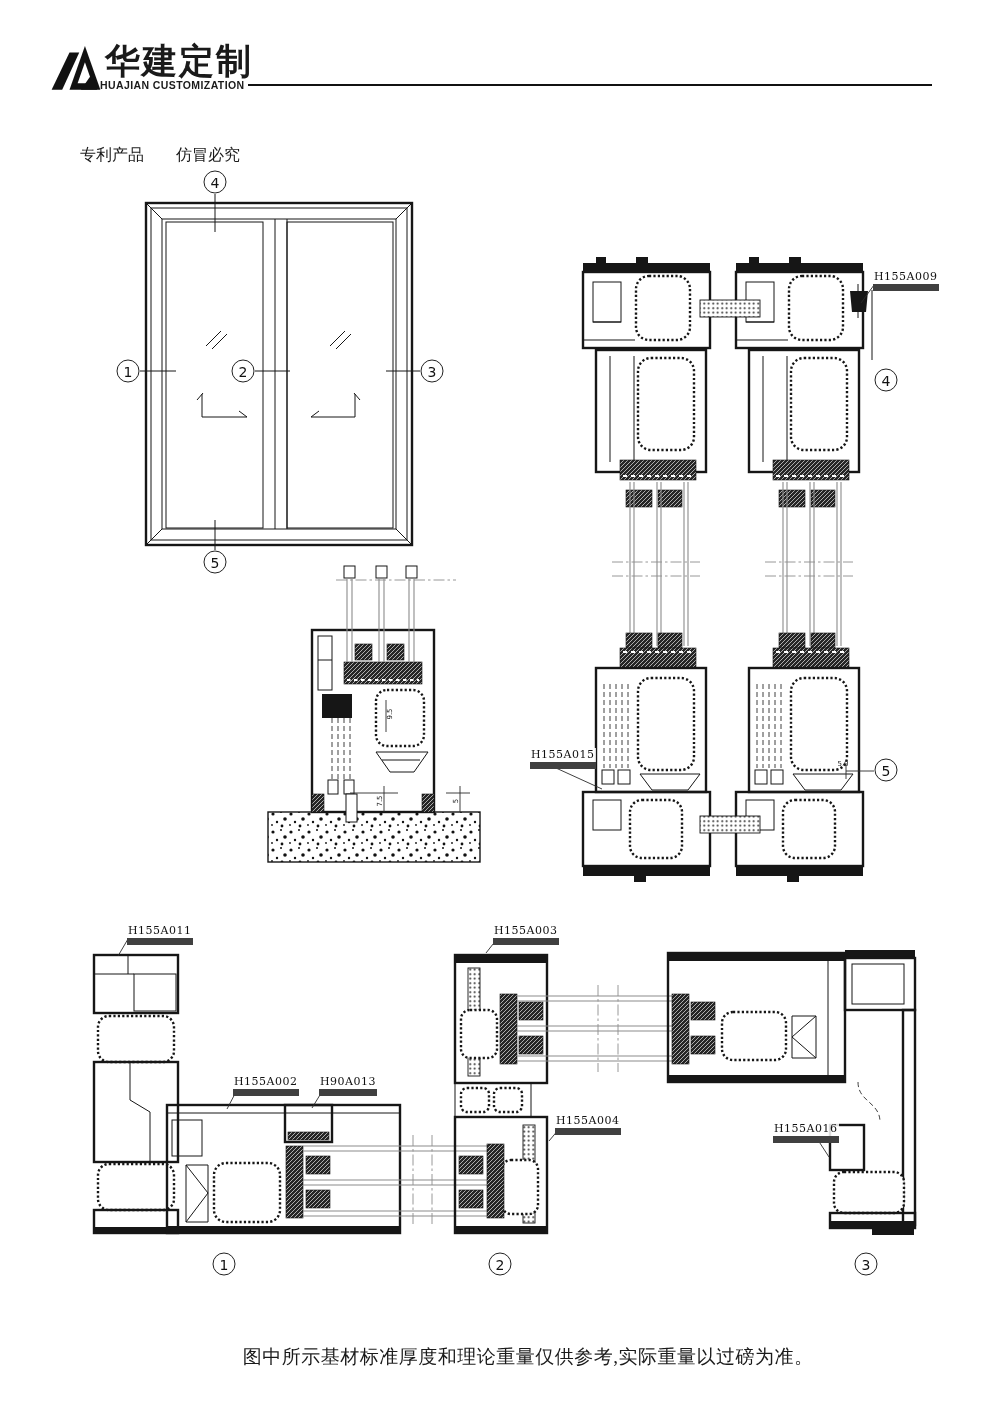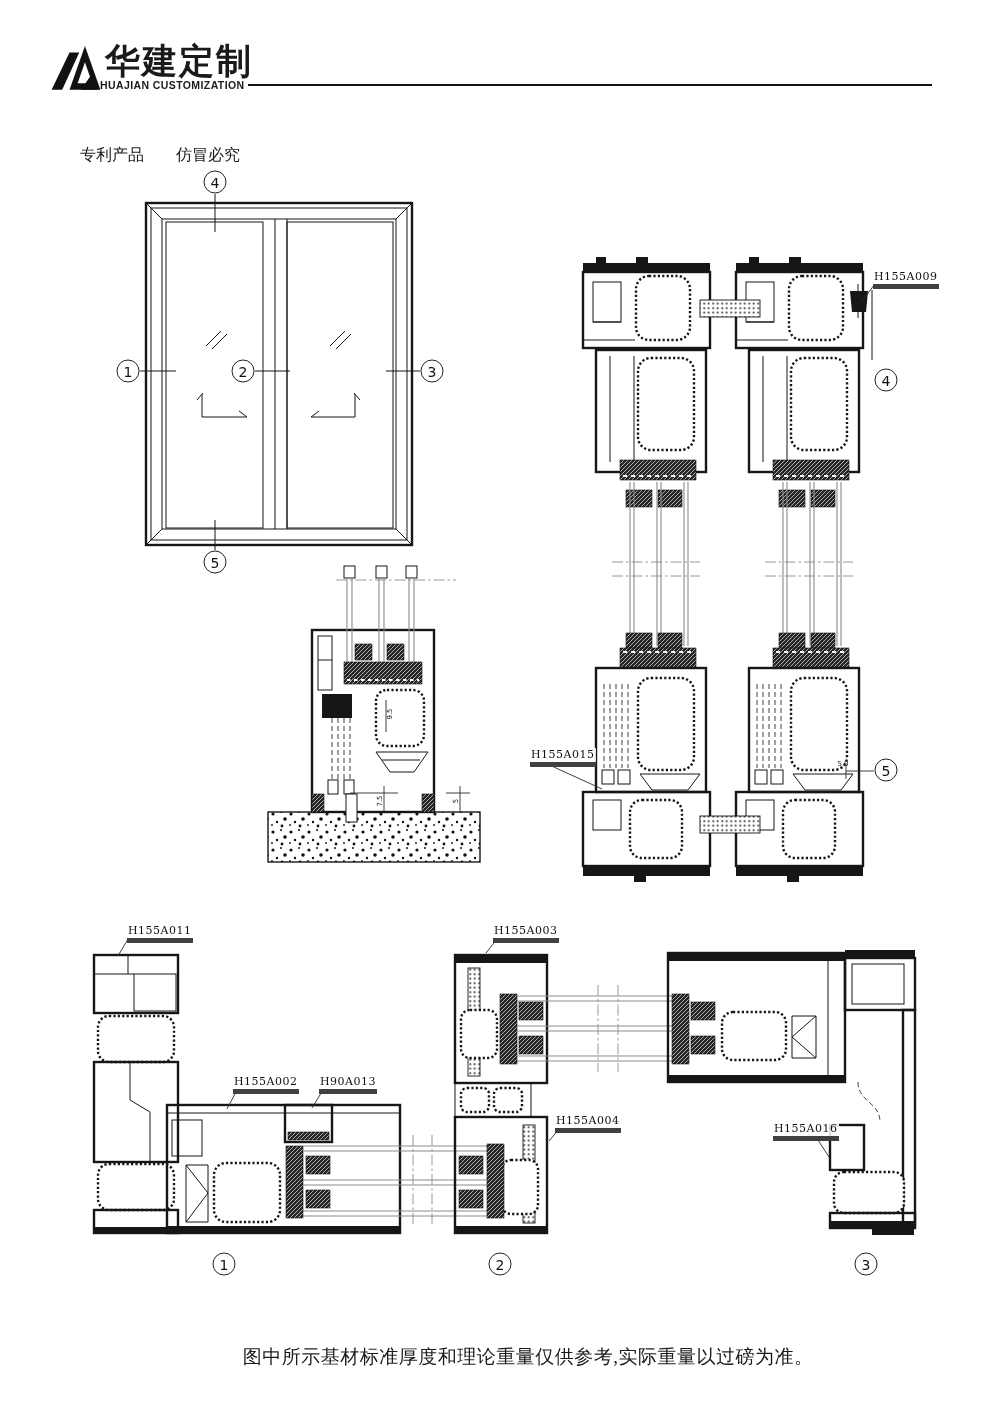--- a/index.html
+++ b/index.html
@@ -32,21 +32,21 @@
   .title-rule{position:absolute;left:248px;top:84px;width:684px;height:2px;background:#111;}
   .title-en{position:absolute;left:330px;top:91px;width:602px;text-align:right;
             font-size:17.5px;font-weight:700;letter-spacing:-0.2px;
             font-family:"Liberation Sans",sans-serif;white-space:nowrap;}
 
   
   .marker{position:absolute;width:23px;height:23px;border:1.5px solid #222;border-radius:50%;
           background:#fff;box-sizing:border-box;display:flex;align-items:center;justify-content:center;
           font:14px "DejaVu Sans",sans-serif;color:#111;transform:translate(-50%,-50%);}
   .callout{position:absolute;font-family:"DejaVu Serif",serif;font-size:11px;color:#111;
-           letter-spacing:0.5px;border-bottom:5px solid #404040;padding:0 1px 1px 1px;
+           letter-spacing:0.5px;border-bottom:7px solid #404040;padding:0 1px 1px 1px;
            background:rgba(255,255,255,0.85);white-space:nowrap;}
   .dim{position:absolute;font:7px "DejaVu Sans",sans-serif;color:#222;
        transform:translate(-50%,-50%) rotate(-90deg);white-space:nowrap;}
   .dim-h{position:absolute;font:7px "DejaVu Sans",sans-serif;color:#222;
        transform:translate(-50%,-50%);white-space:nowrap;}
 
   .footer-note{position:absolute;left:0;top:1344px;width:1000px;text-align:center;
                font-size:19px;letter-spacing:0.5px;font-family:"Liberation Serif",serif;padding-left:28px;}
 </style>
 </head>

